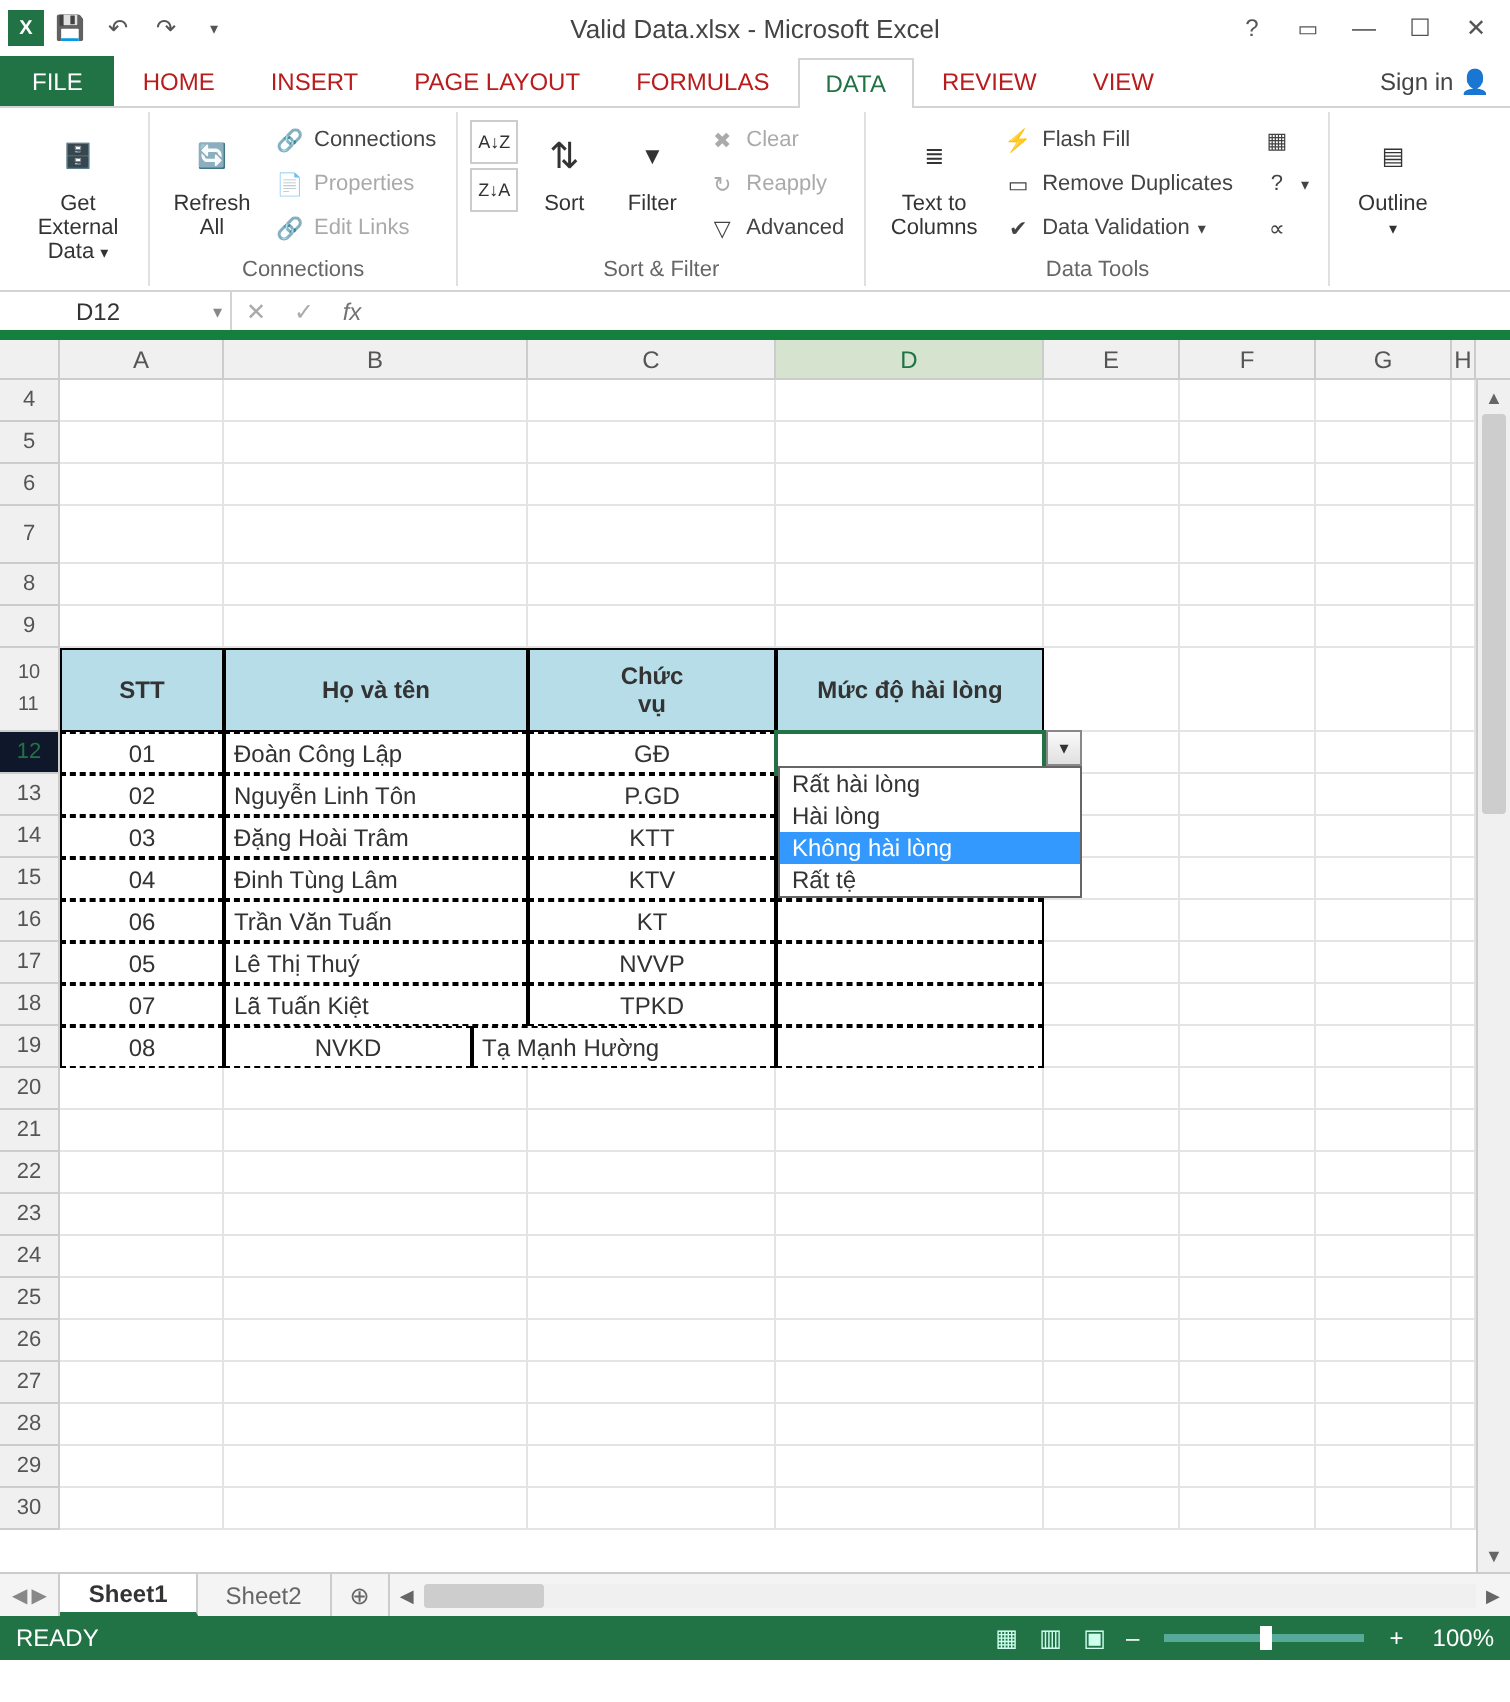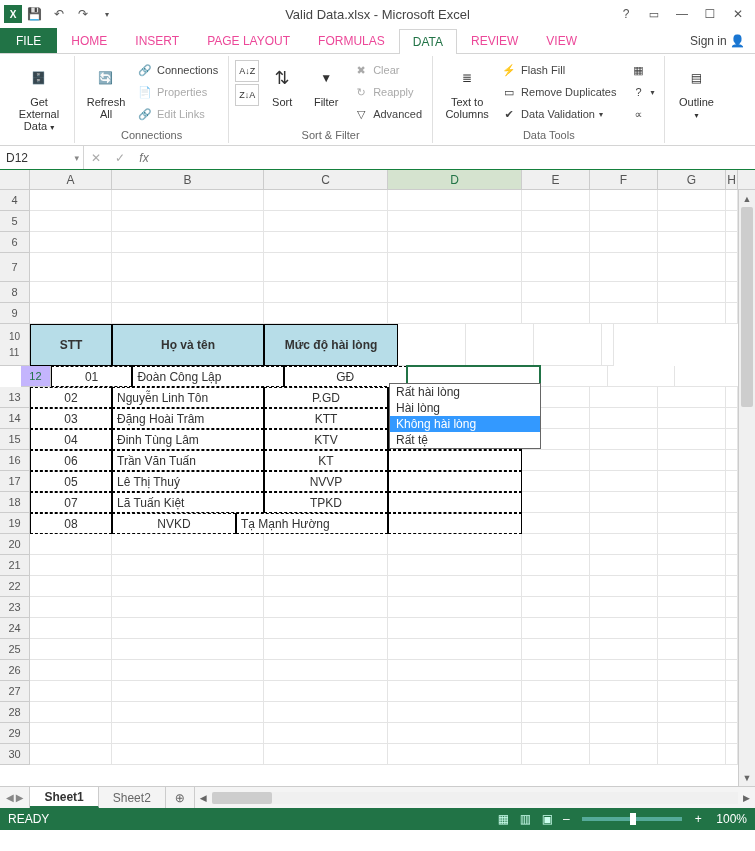--- a/index.html
+++ b/index.html
@@ -10,21 +10,21 @@
 .qat { display: flex; align-items: center; gap: 2px; padding-left: 4px; }
 .qat .xl-icon { width: 18px; height: 18px; background: #217346; color: #fff; display: flex; align-items: center; justify-content: center; font-size: 10px; font-weight: bold; }
 .qat-btn { width: 22px; height: 22px; display: flex; align-items: center; justify-content: center; color: #555; cursor: pointer; }
 .title-center { position: absolute; left: 0; right: 0; text-align: center; font-size: 13px; color: #444; pointer-events: none; }
 .title-right { margin-left: auto; display: flex; align-items: center; gap: 2px; padding-right: 4px; }
 .win-btn { width: 26px; height: 22px; display: flex; align-items: center; justify-content: center; color: #555; cursor: pointer; }
 
 
 .ribbon-tabs { height: 26px; display: flex; align-items: stretch; border-bottom: 1px solid #d4d4d4; }
 .file-tab { background: #217346; color: #fff; padding: 0 16px; display: flex; align-items: center; font-size: 12px; cursor: pointer; }
-.tab { padding: 0 13px; display: flex; align-items: center; font-size: 12px; color: #ec4899; cursor: pointer; border: 1px solid transparent; border-bottom: none; }
+.tab { padding: 0 13px; display: flex; align-items: center; font-size: 12px; color: #b91c1c; cursor: pointer; border: 1px solid transparent; border-bottom: none; }
 .tab.active { background: #fff; border-color: #d4d4d4; color: #217346; position: relative; top: 1px; }
 .signin { margin-left: auto; padding: 0 10px; display: flex; align-items: center; color: #444; cursor: pointer; }
 
 
 .ribbon { height: 92px; background: #fff; border-bottom: 1px solid #d4d4d4; display: flex; padding: 2px 4px; }
 .group { display: flex; flex-direction: column; padding: 0 6px; border-right: 1px solid #e0e0e0; height: 100%; }
 .group:last-child { border-right: none; }
 .group-body { flex: 1; display: flex; align-items: flex-start; gap: 2px; padding-top: 4px; }
 .group-label { text-align: center; font-size: 11px; color: #666; padding: 2px 0; }
 .big-btn { width: 58px; display: flex; flex-direction: column; align-items: center; justify-content: flex-start; padding-top: 2px; gap: 2px; cursor: pointer; }
@@ -33,37 +33,37 @@
 .small-stack { display: flex; flex-direction: column; gap: 2px; }
 .small-btn { display: flex; align-items: center; gap: 4px; padding: 1px 4px; cursor: pointer; font-size: 11px; color: #444; height: 20px; }
 .small-btn.disabled { color: #aaa; }
 .icon-ph { width: 16px; height: 16px; display: inline-flex; align-items: center; justify-content: center; }
 
 
 .sort-icons { display: flex; flex-direction: column; gap: 2px; }
 .sort-btn { width: 24px; height: 22px; border: 1px solid #ccc; display: flex; align-items: center; justify-content: center; font-size: 9px; cursor: pointer; }
 
 
-.formula-row { height: 24px; border-bottom: 1px solid #15803d; display: flex; align-items: stretch; }
+.formula-row { height: 24px; border-bottom: 5px solid #15803d; display: flex; align-items: stretch; padding-left: 32px; }
 .name-box { width: 84px; border-right: 1px solid #d4d4d4; display: flex; align-items: center; padding: 0 6px; font-size: 12px; position: relative; }
 .name-box::after { content: "▾"; position: absolute; right: 4px; color: #888; font-size: 9px; }
 .fx-cancel, .fx-enter { width: 24px; display:flex; align-items:center; justify-content:center; color:#aaa; }
 .fx-label { width: 24px; display: flex; align-items: center; justify-content: center; font-style: italic; color: #737373; }
 .formula-input { flex: 1; padding: 0 6px; display: flex; align-items: center; }
 
 
 .grid-area { position: relative; height: 616px; overflow: hidden; }
 .col-headers { display: flex; height: 20px; background: #f0f0f0; border-bottom: 1px solid #ccc; }
 .corner { width: 30px; border-right: 1px solid #ccc; background: #f0f0f0; }
 .col-h { border-right: 1px solid #ccc; display: flex; align-items: center; justify-content: center; font-size: 12px; color: #555; cursor: pointer; }
 .col-h.sel { background: #d5e3cf; color: #217346; }
 .rows { position: relative; }
 .row { display: flex; height: 21px; }
 .row-h { width: 30px; border-right: 1px solid #ccc; border-bottom: 1px solid #ccc; background: #f0f0f0; display: flex; align-items: center; justify-content: center; font-size: 11px; color: #555; cursor: pointer; }
-.row-h.sel { background: #c4b5fd; color: #217346; margin-left: 21px; }
+.row-h.sel { background: #0f172a; color: #217346; }
 .cell { border-right: 1px solid #e4e4e4; border-bottom: 1px solid #e4e4e4; display: flex; align-items: center; padding: 0 4px; font-size: 12px; overflow: hidden; white-space: nowrap; }
 .cell.selected { outline: 2px solid #217346; outline-offset: -1px; background: #fff; z-index: 2; }
 
 
 .tbl-header-cell { background: #b7dde8; font-weight: bold; text-align: center; justify-content: center; border: 1px solid #000 !important; }
 .tbl-cell { border-top: 1px dashed #000 !important; border-bottom: 1px dashed #000 !important; border-left: 1px solid #000 !important; border-right: 1px solid #000 !important; }
 .tbl-cell.first-col { text-align: center; justify-content: center; }
 .tbl-cell.c-col { text-align: center; justify-content: center; }
 .tbl-header-row { height: 42px !important; }
 .tbl-header-row .row-h { height: 42px; }
@@ -344,20 +344,21 @@
         <div class="cell cw-E"></div>
         <div class="cell cw-F"></div>
         <div class="cell cw-G"></div>
         <div class="cell cw-H"></div>
       </div>
       <div class="row tbl-header-row">
         <div class="row-h" style="height: 42px; white-space: pre; font-size: 10px; line-height: 1.6;">10
 11</div>
         <div class="cell cw-A tbl-header-cell">STT</div>
         <div class="cell cw-B tbl-header-cell">Họ và tên</div>
+        <div class="cell cw-C tbl-header-cell" style="flex-direction: column; line-height: 1.2;">Chức<br>vụ</div>
         <div class="cell cw-D tbl-header-cell">Mức độ hài lòng</div>
         <div class="cell cw-E"></div>
         <div class="cell cw-F"></div>
         <div class="cell cw-G"></div>
         <div class="cell cw-H"></div>
       </div>
       <div class="row">
         <div class="row-h sel">12</div>
         <div class="cell cw-A tbl-cell first-col">01</div>
         <div class="cell cw-B tbl-cell">Đoàn Công Lập</div>

